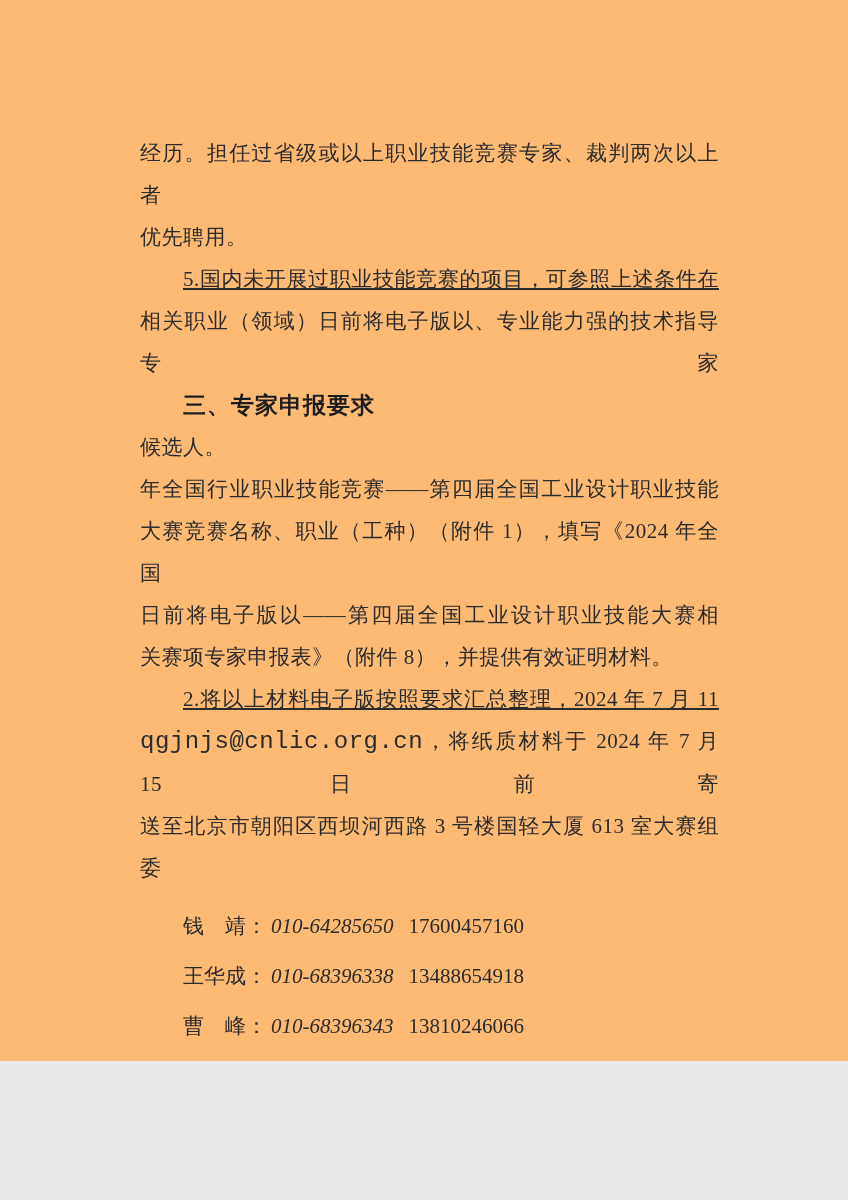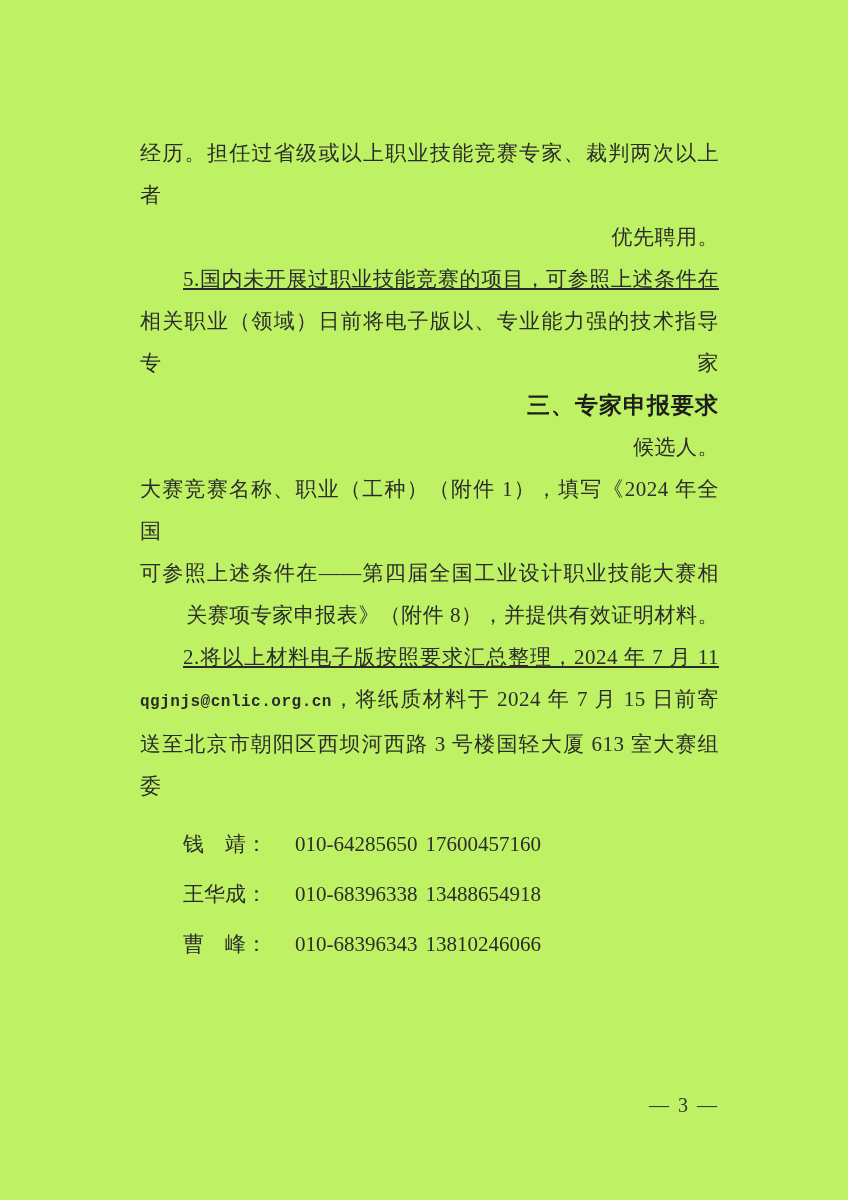--- a/index.html
+++ b/index.html
@@ -1,61 +1,59 @@
 <!DOCTYPE html>
 <html><head>
 <meta charset="utf-8">
 <style>
   html,body { margin:0; padding:0; background:#e8e8e8; }
   .page {
     position:relative;
-    width:848px; height:1200px;
+    width:848px; height:1061px;
     margin:0 auto;
-    background:#bef264;
+    background:#fdba74;
     font-family:"Liberation Serif","DejaVu Serif",serif;
     color:#2b2b2b;
     overflow:hidden;
   }
   .textblock {
     position:absolute;
     left:140px; top:132px;
     width:579px;
   }
   .ln {
     font-size:21px;
     line-height:42px;
     letter-spacing:0.5px;
     white-space:pre-wrap;
-    text-align:right;
   }
   
   .j { text-align:justify; text-align-last:justify; }
   .indent { text-indent:43px;text-decoration:underline; }
   .heading {
     font-family:"Liberation Sans","DejaVu Sans",sans-serif;
     font-weight:700;
     font-size:23px;
     line-height:42px;
     padding-left:43px;
     letter-spacing:1px;
     color:#1d1d1d;
   }
   .contacts { margin-top:12px; }
   .contact {
     font-size:21px;
     line-height:50px;
     padding-left:43px;
     white-space:pre-wrap;
   }
-  .contact .phone { margin-left:28px; }
-  .contact .mobile { margin-left:8px; }
+  .contact .phone { margin-left:4px;font-style:italic; }
+  .contact .mobile { margin-left:15px; }
   .mono {
     font-family:"Liberation Mono","DejaVu Sans Mono",monospace;
-    font-size:16px;
-    font-weight:bold;
+    font-size:24px;
   }
   .pagenum {
     position:absolute;
     top:1094px;
     right:129px;
     font-size:20px;
     letter-spacing:2px;
     color:#333;
   }
 </style>
@@ -67,22 +65,23 @@
 
     <div class="ln j">经历。担任过省级或以上职业技能竞赛专家、裁判两次以上者</div>
     <div class="ln">优先聘用。</div>
 
     <div class="ln j indent">5.国内未开展过职业技能竞赛的项目，可参照上述条件在</div>
     <div class="ln j">相关职业（领域）日前将电子版以、专业能力强的技术指导专家</div>
     <div class="ln heading">三、专家申报要求</div>
 
     <div class="ln">候选人。</div>
 
+    <div class="ln j">年全国行业职业技能竞赛——第四届全国工业设计职业技能</div>
     <div class="ln j">大赛竞赛名称、职业（工种）（附件 1），填写《2024 年全国</div>
-    <div class="ln j">可参照上述条件在——第四届全国工业设计职业技能大赛相</div>
+    <div class="ln j">日前将电子版以——第四届全国工业设计职业技能大赛相</div>
     <div class="ln">关赛项专家申报表》（附件 8），并提供有效证明材料。</div>
 
     <div class="ln j indent">2.将以上材料电子版按照要求汇总整理，2024 年 7 月 11</div>
     <div class="ln j"><span class="mono">qgjnjs@cnlic.org.cn</span><span>，将纸质材料于 2024 年 7 月 15 日前寄</span></div>
     <div class="ln j">送至北京市朝阳区西坝河西路 3 号楼国轻大厦 613 室大赛组委</div>
 
 
     <div class="contacts">
       <div class="contact"><span>钱　靖：</span><span class="phone">010-64285650</span><span class="mobile">17600457160</span></div>
       <div class="contact"><span>王华成：</span><span class="phone">010-68396338</span><span class="mobile">13488654918</span></div>

